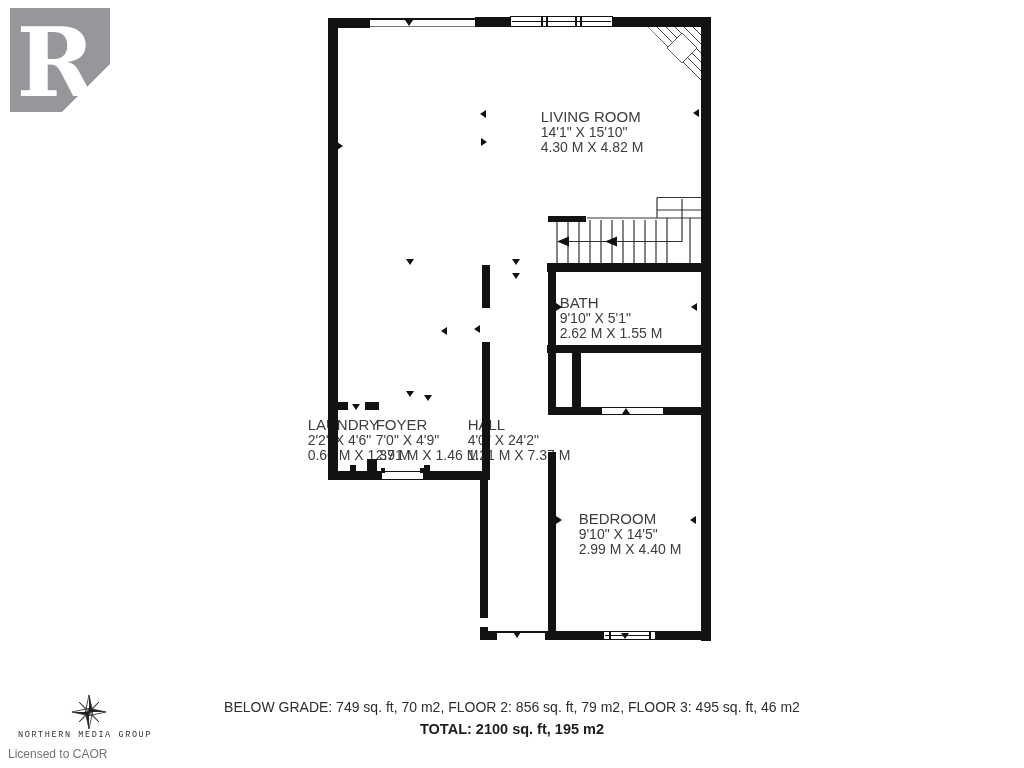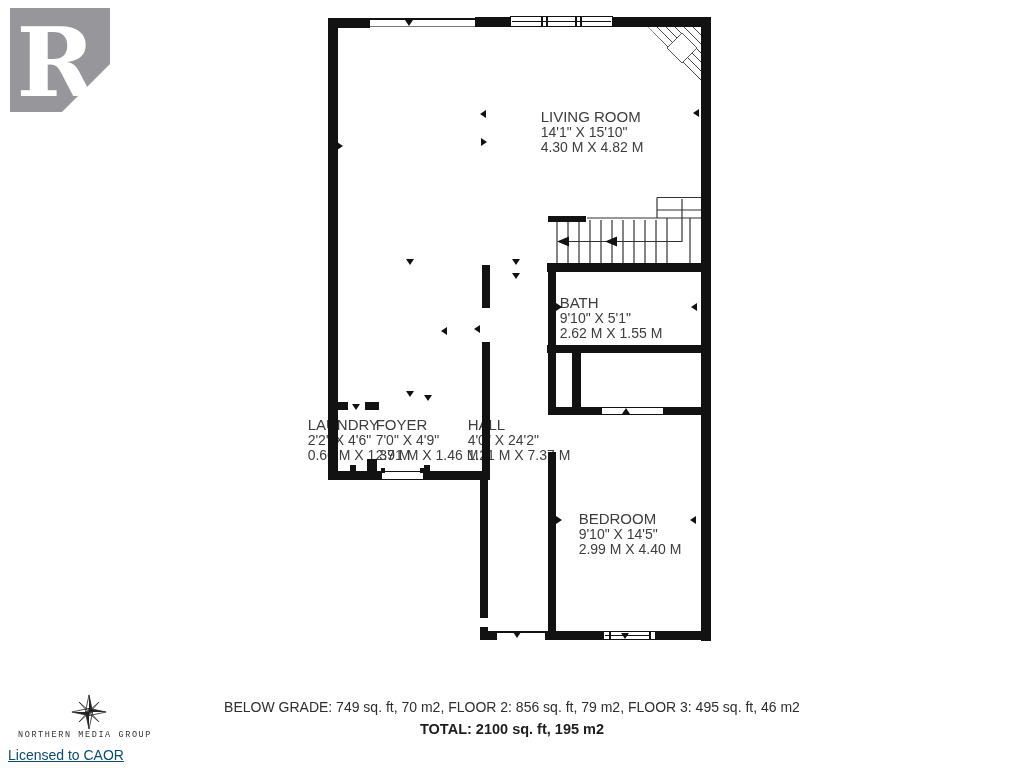--- a/index.html
+++ b/index.html
@@ -29,21 +29,21 @@
   .footer{position:absolute;left:0;width:1024px;text-align:center;z-index:5;color:#2e2e2e;}
   #f-total{top:681px;font-size:14.5px;font-weight:bold;color:#1d1d1d;margin-top:40px;}
   #f-line2{top:699px;font-size:14px;}
   #f-line3{top:716px;font-size:14px;}
   #f-disc{top:740px;font-size:7.5px;color:#6d6d6d;}
   
   #compass{position:absolute;left:71px;top:694px;z-index:5;}
   #nmg-caption{position:absolute;left:18px;top:730px;width:140px;text-align:left;
                font-family:Liberation Mono, monospace;font-size:8.5px;letter-spacing:1.6px;
                color:#333;z-index:5;}
-  #license{position:absolute;left:8px;top:747px;font-size:14px;color:#0c4a6e;z-index:5;text-decoration:underline;}
+  #license{position:absolute;left:8px;top:747px;font-size:12px;color:#737373;z-index:5;}
 </style>
 </head>
 <body>
 
 <div id="canvas">
 
   <svg id="plan-lines" width="1024" height="768">
     <g stroke="#333" stroke-width="1.2" fill="none">
 
       <line x1="657" y1="197.5" x2="701" y2="197.5"></line>

